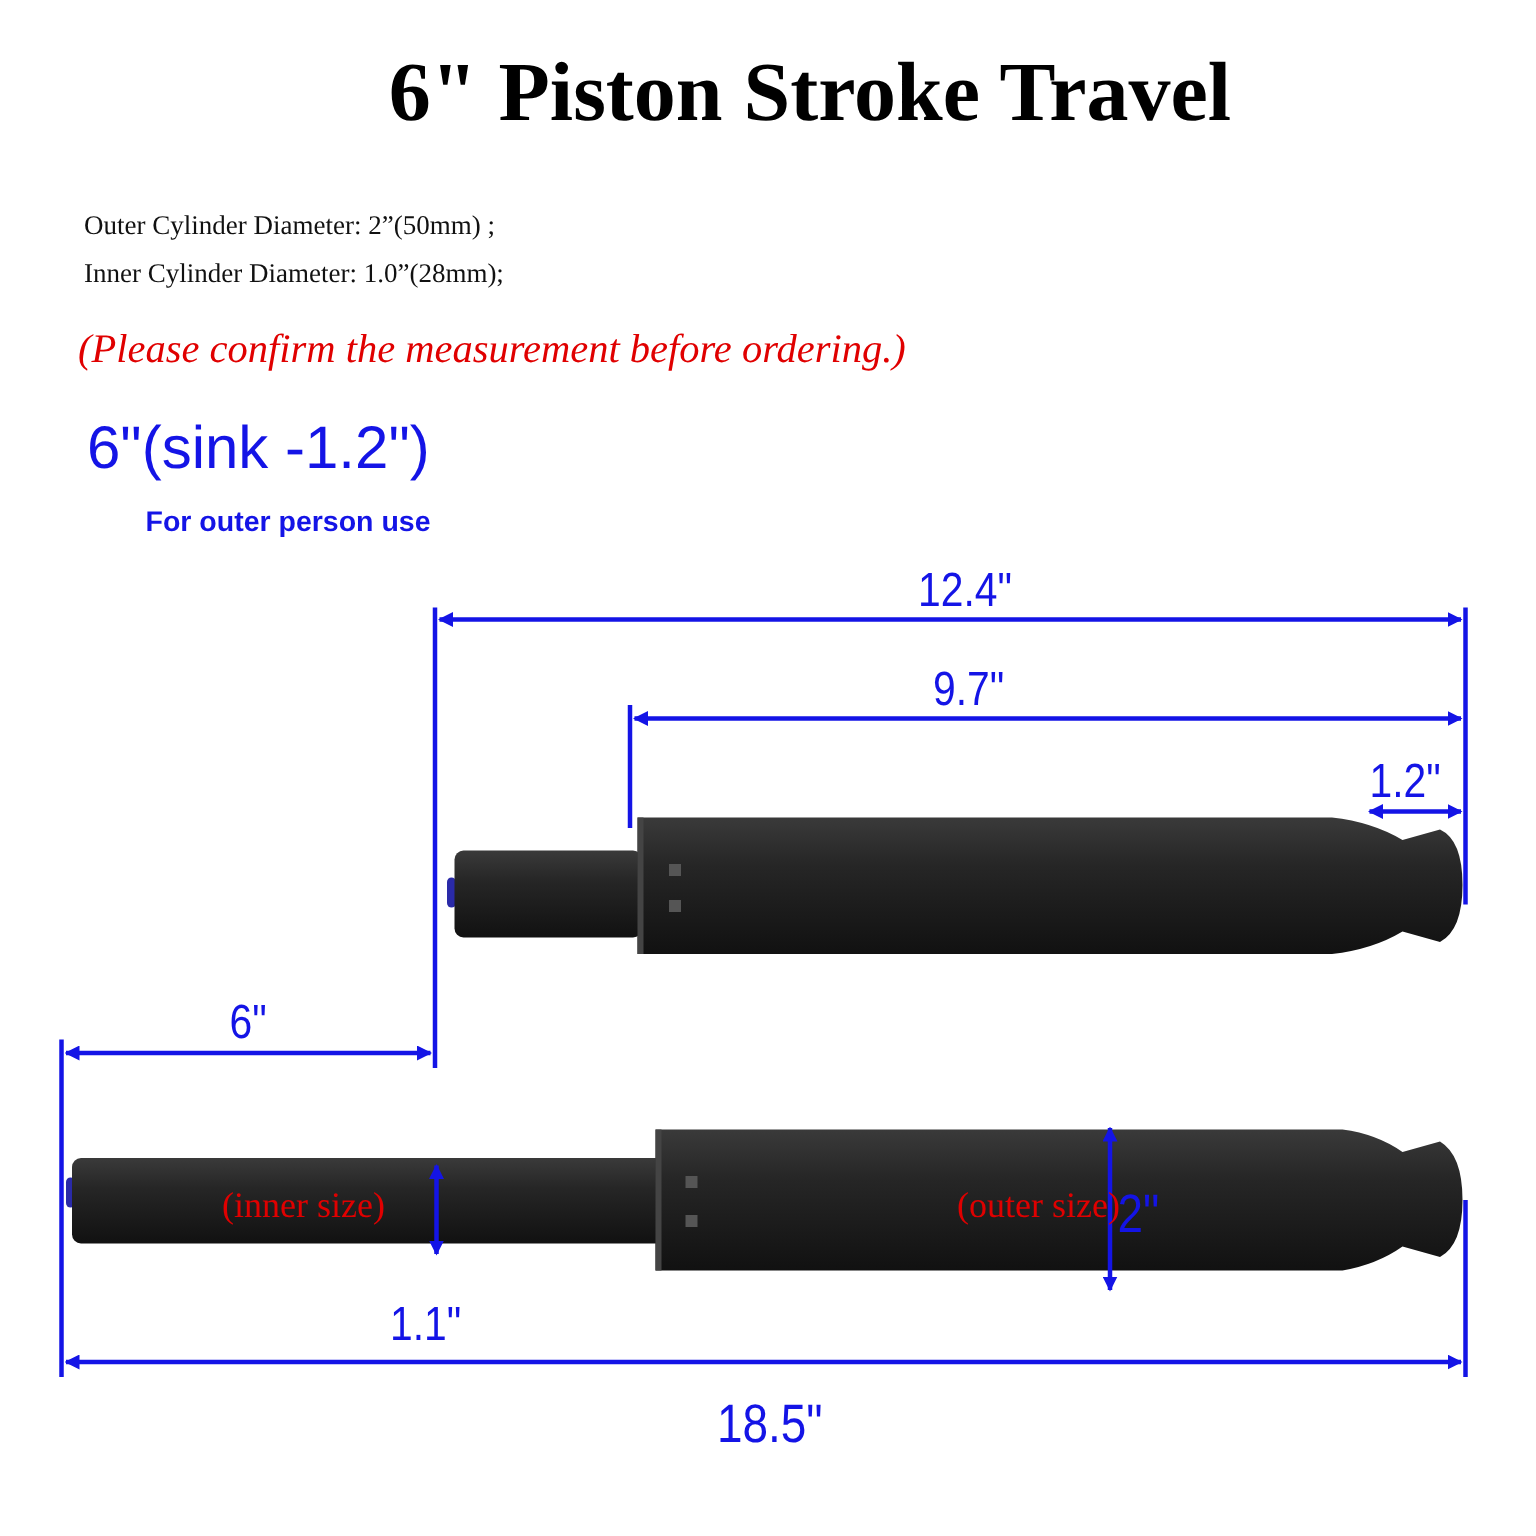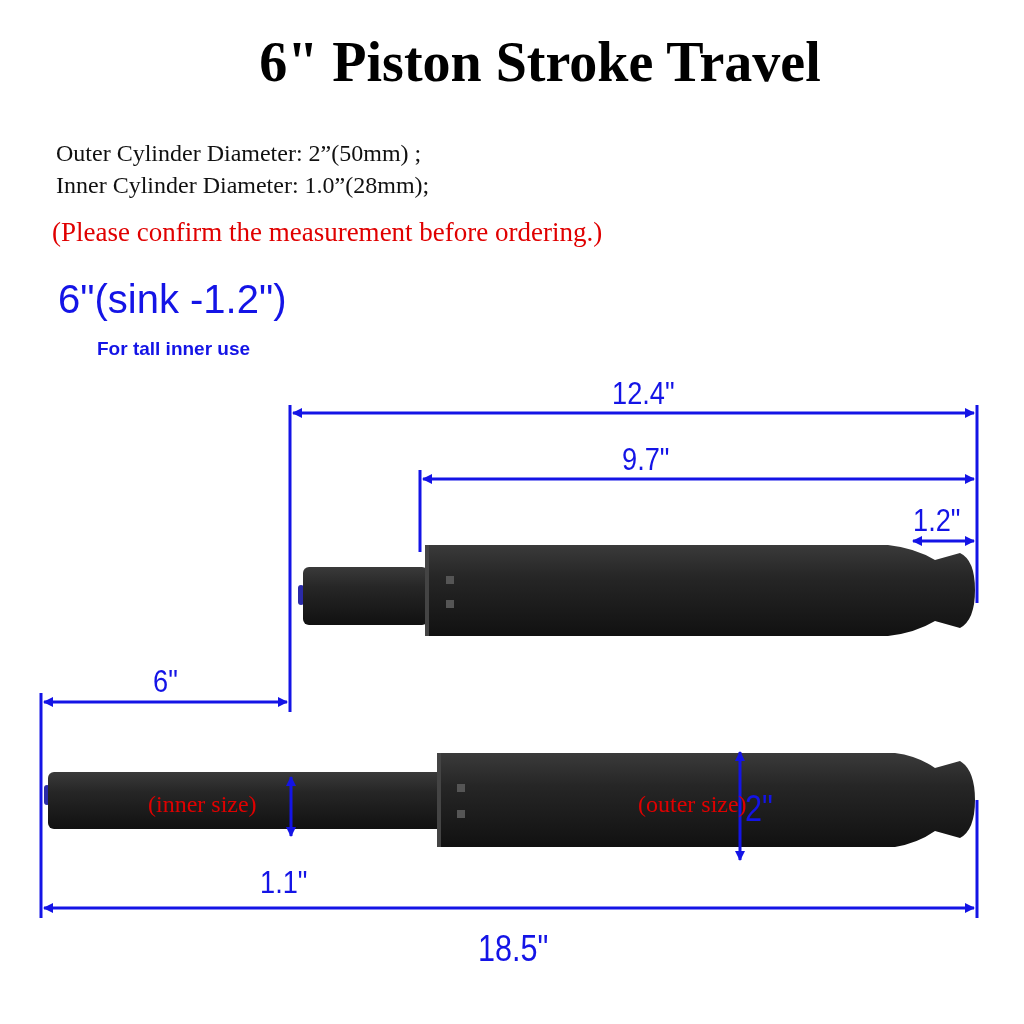--- a/index.html
+++ b/index.html
@@ -4,24 +4,24 @@
 <style>
   html, body { margin: 0; padding: 0; background: #ffffff; }
   body { width: 1024px; height: 1024px; position: relative; overflow: hidden; }
   .abs { position: absolute; }
   .title {
     left: 0; width: 1080px; top: 30px; text-align: center;
     font-family: "Liberation Serif", serif; font-weight: bold; font-size: 56px;
     color: #000; white-space: nowrap;
   }
   .spec {
-    left: 56px; font-family: "Liberation Serif", serif; font-size: 24px; color: #111; white-space: nowrap;
+    left: 56px; font-family: "Liberation Serif", serif; font-size: 18px; color: #111; white-space: nowrap;
   }
   .warn {
-    left: 52px; top: 217px; font-family: "Liberation Serif", serif; font-size: 27px; color: #e00000; white-space: nowrap;
+    left: 52px; top: 217px; font-family: "Liberation Serif", serif; font-size: 27px; color: #e00000; white-space: nowrap; font-style: italic;
   }
   .sub {
     left: 58px; top: 277px; font-family: "Liberation Sans", sans-serif; font-size: 40px; color: #1414e6; white-space: nowrap;
   }
   .sub2 {
     left: 97px; top: 338px; font-family: "Liberation Sans", sans-serif; font-weight: bold; font-size: 19px; color: #1414e6; white-space: nowrap;
   }
   .dim {
     font-family: "Liberation Sans", sans-serif; font-size: 32px; color: #1414e6; white-space: nowrap;
     transform: scaleX(0.85); transform-origin: left top;
@@ -34,21 +34,21 @@
 </head>
 <body>
 
 <div class="abs title">6" Piston Stroke Travel</div>
 
 <div class="abs spec" style="top:140px">Outer Cylinder Diameter: 2”(50mm) ;</div>
 <div class="abs spec" style="top:172px">Inner Cylinder Diameter: 1.0”(28mm);</div>
 <div class="abs warn">(Please confirm the measurement before ordering.)</div>
 
 <div class="abs sub">6"(sink -1.2")</div>
-<div class="abs sub2">For tall inner use</div>
+<div class="abs sub2">For outer person use</div>
 
 <svg class="diagram" width="1024" height="1024" viewBox="0 0 1024 1024">
   <defs>
     <linearGradient id="cyl" x1="0" y1="0" x2="0" y2="1">
       <stop offset="0" stop-color="#3a3a3a"></stop>
       <stop offset="0.35" stop-color="#262626"></stop>
       <stop offset="1" stop-color="#111111"></stop>
     </linearGradient>
     <marker id="arr" markerWidth="10" markerHeight="10" refX="9" refY="5" orient="auto" markerUnits="userSpaceOnUse">
       <path d="M0,0 L10,5 L0,10 Z" fill="#1414e6"></path>

